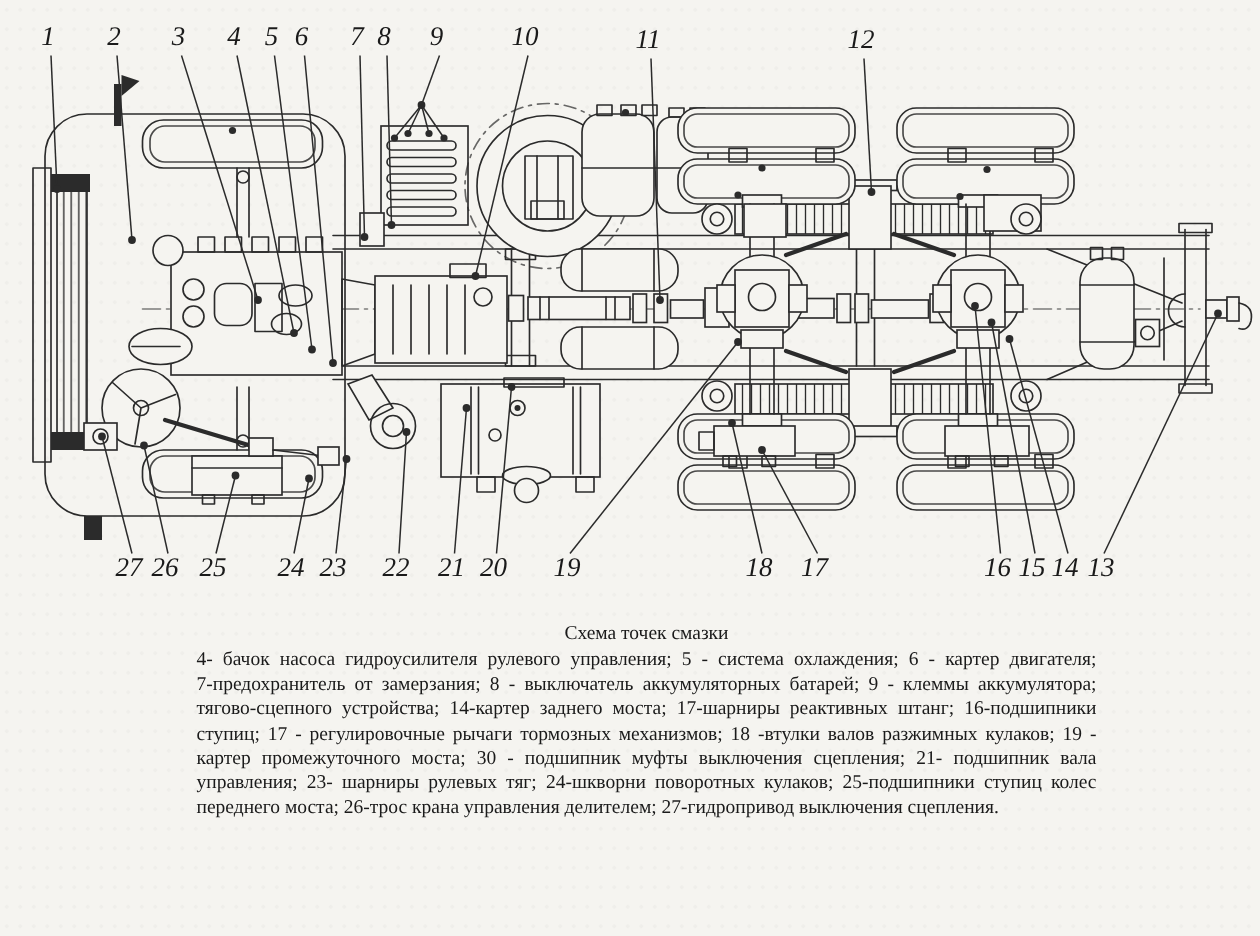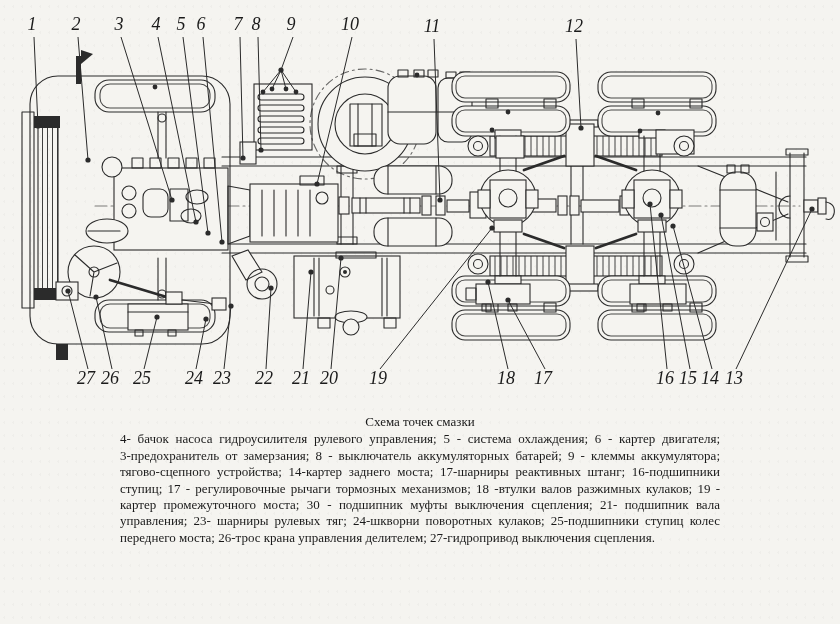--- a/index.html
+++ b/index.html
@@ -9,21 +9,21 @@
         background-size:9px 13px;
         font-family:"Liberation Serif", serif;}
   svg{display:block}
   .s  {stroke:var(--ink); fill:none; stroke-width:1.1; stroke-linecap:round; stroke-linejoin:round;}
   .sp {stroke:var(--ink); fill:var(--paper); stroke-width:1.1;}
   .sf {fill:var(--ink); stroke:none;}
   .th {stroke:var(--ink); fill:none; stroke-width:2.8; stroke-linecap:round;}
   .cl {stroke:var(--ink); fill:none; stroke-width:1;}
   .cd {fill:var(--ink); stroke:none;}
   .cn {font:italic 18px "Liberation Serif", serif; fill:var(--text);}
-  .legend{position:absolute; left:120px; top:414px; width:600px; color:var(--text);
+  .legend{position:absolute; left:131px; top:414px; width:600px; color:var(--text);
           font-size:13px; line-height:16.4px;}
   .legend-title{text-align:center; margin-bottom:1px;}
   .lg-line{text-align:justify; text-align-last:justify;}
   .lg-line.last{text-align-last:left;}
 </style>
 </head>
 <body>
 
 <div class="page">
 
@@ -379,20 +379,20 @@
         <circle cx="508" cy="112" r="2.4" class="cd"></circle>
         <circle cx="492" cy="130" r="2.4" class="cd"></circle>
         <circle cx="658" cy="113" r="2.4" class="cd"></circle>
         <circle cx="640" cy="131" r="2.4" class="cd"></circle>
       </g>
   </svg>
 
   <div class="legend">
     <div class="legend-title">Схема точек смазки</div>
     <div class="lg-line">4- бачок насоса гидроусилителя рулевого управления; 5 - система охлаждения; 6 - картер двигателя;</div>
-    <div class="lg-line">3-предохранитель от замерзания; 8 - выключатель аккумуляторных батарей; 9 - клеммы аккумулятора;</div>
+    <div class="lg-line">7-предохранитель от замерзания; 8 - выключатель аккумуляторных батарей; 9 - клеммы аккумулятора;</div>
     <div class="lg-line">тягово-сцепного устройства; 14-картер заднего моста; 17-шарниры реактивных штанг; 16-подшипники</div>
     <div class="lg-line">ступиц; 17 - регулировочные рычаги тормозных механизмов; 18 -втулки валов разжимных кулаков; 19 -</div>
     <div class="lg-line">картер промежуточного моста; 30 - подшипник муфты выключения сцепления; 21- подшипник вала</div>
     <div class="lg-line">управления; 23- шарниры рулевых тяг; 24-шкворни поворотных кулаков; 25-подшипники ступиц колес</div>
     <div class="lg-line last">переднего моста; 26-трос крана управления делителем; 27-гидропривод выключения сцепления.</div>
   </div>
 </div>
 
 </body></html>

